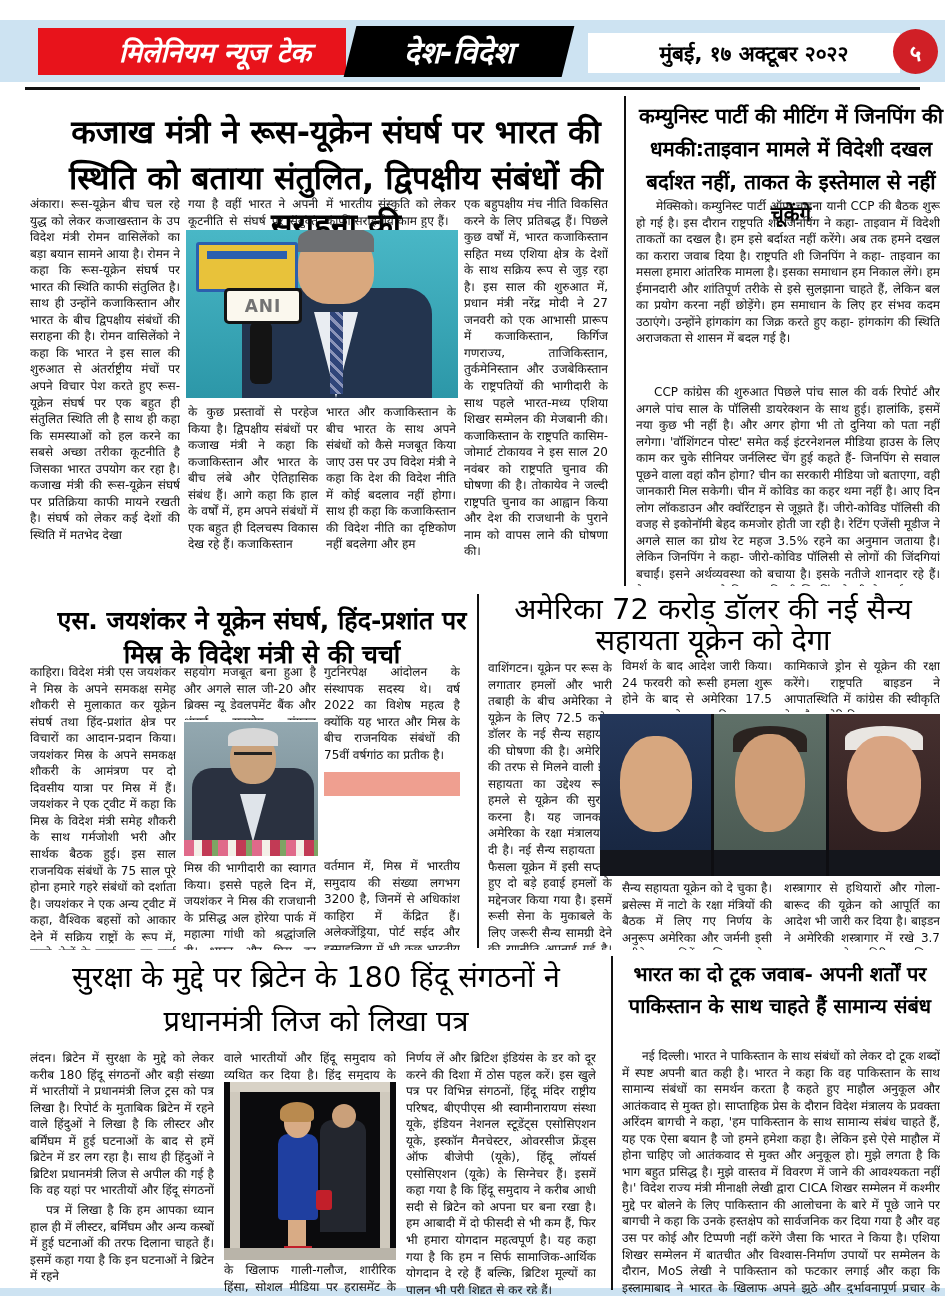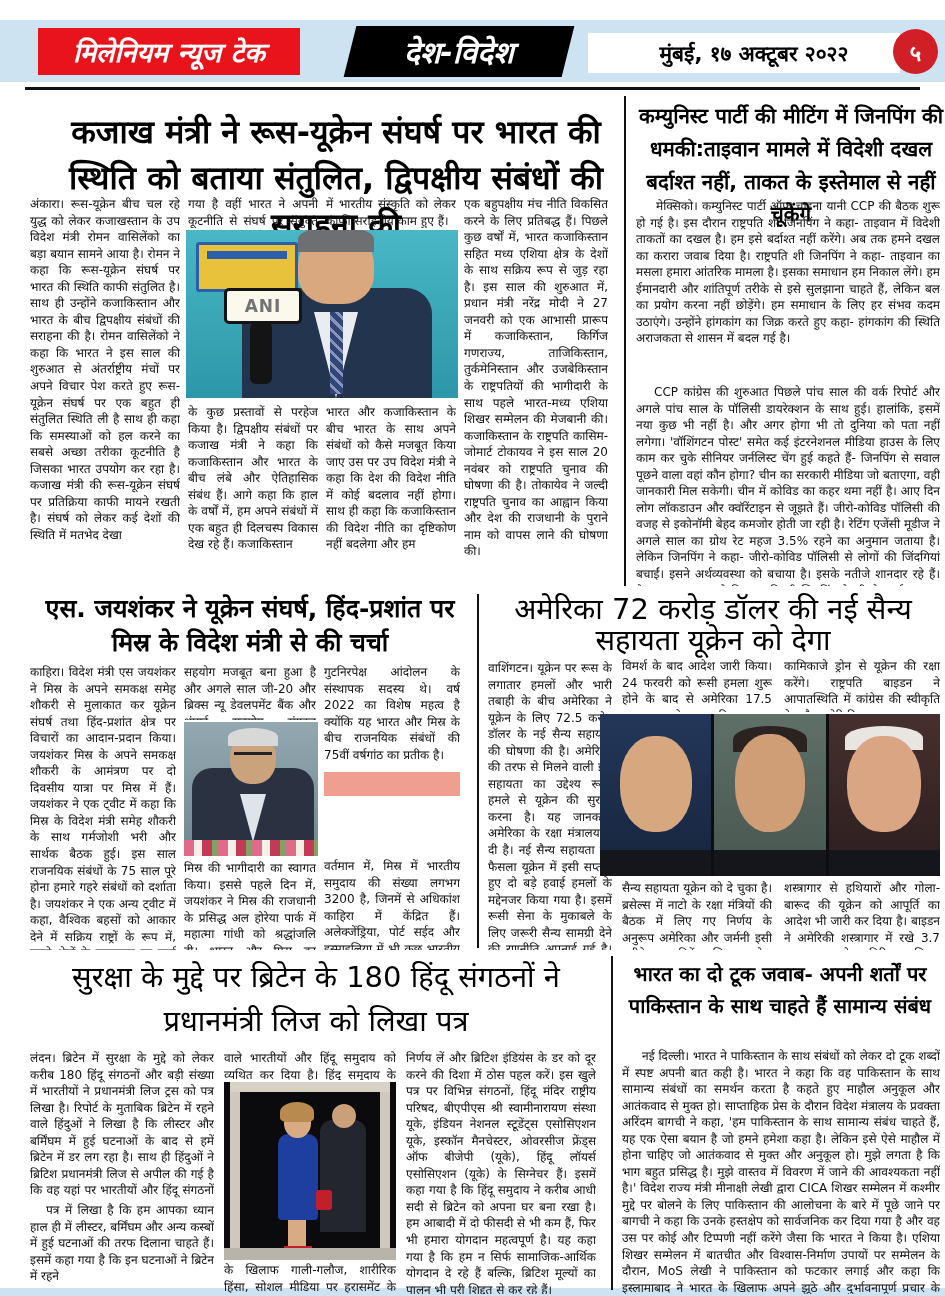--- a/index.html
+++ b/index.html
@@ -7,21 +7,21 @@
     width:945px;height:1296px;position:relative;overflow:hidden;
     background:#ffffff;
     font-family:"DejaVu Sans","Liberation Sans",sans-serif;
     -webkit-font-smoothing:antialiased;
   }
   .abs{position:absolute;}
   
   .header-band{left:0;top:20px;width:945px;height:62px;background:#cde3f2;}
   .bottom-band{left:0;top:1288px;width:945px;height:8px;background:#cde3f2;}
   .masthead{left:38px;top:28px;width:262px;height:47px;background:#e8131b;
-    display:flex;align-items:center;justify-content:center;}
+    display:flex;align-items:center;justify-content:center;padding-left:46px;}
   .masthead span{color:#fff;font-weight:bold;font-style:italic;font-size:27px;white-space:nowrap;}
   .section-banner{left:350px;top:26px;width:218px;height:51px;background:#000;
     transform:skewX(-14deg);display:flex;align-items:center;justify-content:center;}
   .section-banner span{transform:skewX(14deg);color:#fff;font-weight:bold;font-style:italic;font-size:30px;white-space:nowrap;}
   .date-box{left:588px;top:33px;width:292px;height:40px;background:#fff;
     display:flex;align-items:center;justify-content:center;padding-left:20px;}
   .date-box span{color:#000;font-weight:bold;font-size:21px;white-space:nowrap;}
   .page-circle{left:893px;top:29px;width:45px;height:45px;border-radius:50%;background:#d01f26;
     display:flex;align-items:center;justify-content:center;}
   .page-circle span{color:#fff;font-weight:bold;font-size:22px;}
@@ -127,21 +127,21 @@
 <div class="abs col" style="left:188px;top:404px;width:130px;height:182px;">के कुछ प्रस्तावों से परहेज किया है। द्विपक्षीय संबंधों पर कजाख मंत्री ने कहा कि कजाकिस्तान और भारत के बीच लंबे और ऐतिहासिक संबंध हैं। आगे कहा कि हाल के वर्षों में, हम अपने संबंधों में एक बहुत ही दिलचस्प विकास देख रहे हैं। कजाकिस्तान</div>
 <div class="abs col" style="left:326px;top:404px;width:130px;height:182px;">भारत और कजाकिस्तान के बीच भारत के साथ अपने संबंधों को कैसे मजबूत किया जाए उस पर उप विदेश मंत्री ने कहा कि देश की विदेश नीति में कोई बदलाव नहीं होगा। साथ ही कहा कि कजाकिस्तान की विदेश नीति का दृष्टिकोण नहीं बदलेगा और हम</div>
 <div class="abs col" style="left:464px;top:196px;width:144px;height:390px;">एक बहुपक्षीय मंच नीति विकसित करने के लिए प्रतिबद्ध हैं। पिछले कुछ वर्षों में, भारत कजाकिस्तान सहित मध्य एशिया क्षेत्र के देशों के साथ सक्रिय रूप से जुड़ रहा है। इस साल की शुरुआत में, प्रधान मंत्री नरेंद्र मोदी ने 27 जनवरी को एक आभासी प्रारूप में कजाकिस्तान, किर्गिज गणराज्य, ताजिकिस्तान, तुर्कमेनिस्तान और उजबेकिस्तान के राष्ट्रपतियों की भागीदारी के साथ पहले भारत-मध्य एशिया शिखर सम्मेलन की मेजबानी की। कजाकिस्तान के राष्ट्रपति कासिम-जोमार्ट टोकायव ने इस साल 20 नवंबर को राष्ट्रपति चुनाव की घोषणा की है। तोकायेव ने जल्दी राष्ट्रपति चुनाव का आह्वान किया और देश की राजधानी के पुराने नाम को वापस लाने की घोषणा की।</div>
 
 <div class="abs vrule" style="left:624px;top:96px;height:490px;"></div>
 
 <h2 class="abs hl hl-b" style="margin:4px;">कम्युनिस्ट पार्टी की मीटिंग में जिनपिंग की धमकी:ताइवान मामले में विदेशी दखल बर्दाश्त नहीं, ताकत के इस्तेमाल से नहीं चूकेंगे</h2>
 <div class="abs col" style="left:636px;top:198px;width:304px;height:186px;text-indent:20px;">मेक्सिको। कम्युनिस्ट पार्टी ऑफ चाइना यानी CCP की बैठक शुरू हो गई है। इस दौरान राष्ट्रपति शी जिनपिंग ने कहा- ताइवान में विदेशी ताकतों का दखल है। हम इसे बर्दाश्त नहीं करेंगे। अब तक हमने दखल का करारा जवाब दिया है। राष्ट्रपति शी जिनपिंग ने कहा- ताइवान का मसला हमारा आंतरिक मामला है। इसका समाधान हम निकाल लेंगे। हम ईमानदारी और शांतिपूर्ण तरीके से इसे सुलझाना चाहते हैं, लेकिन बल का प्रयोग करना नहीं छोड़ेंगे। हम समाधान के लिए हर संभव कदम उठाएंगे। उन्होंने हांगकांग का जिक्र करते हुए कहा- हांगकांग की स्थिति अराजकता से शासन में बदल गई है।</div>
 <div class="abs col para2" style="left:636px;top:384px;width:304px;height:202px;">CCP कांग्रेस की शुरुआत पिछले पांच साल की वर्क रिपोर्ट और अगले पांच साल के पॉलिसी डायरेक्शन के साथ हुई। हालांकि, इसमें नया कुछ भी नहीं है। और अगर होगा भी तो दुनिया को पता नहीं लगेगा। 'वॉशिंगटन पोस्ट' समेत कई इंटरनेशनल मीडिया हाउस के लिए काम कर चुके सीनियर जर्नलिस्ट चेंग हुई कहते हैं- जिनपिंग से सवाल पूछने वाला वहां कौन होगा? चीन का सरकारी मीडिया जो बताएगा, वही जानकारी मिल सकेगी। चीन में कोविड का कहर थमा नहीं है। आए दिन लोग लॉकडाउन और क्वॉरेंटाइन से जूझते हैं। जीरो-कोविड पॉलिसी की वजह से इकोनॉमी बेहद कमजोर होती जा रही है। रेटिंग एजेंसी मूडीज ने अगले साल का ग्रोथ रेट महज 3.5% रहने का अनुमान जताया है। लेकिन जिनपिंग ने कहा- जीरो-कोविड पॉलिसी से लोगों की जिंदगियां बचाईं। इसने अर्थव्यवस्था को बचाया है। इसके नतीजे शानदार रहे हैं। ऐसा माना जा रहा है कि राष्ट्रपति शी जिनपिंग के तीसरे कार्यकाल पर मुहर लगेगी। CCP कांग्रेस को बाहरी दुनिया सत्ता हस्तांतरण या ट्रांसफर ऑफ पावर के तौर पर देखती है। चीन में अमूमन कोई भी राष्ट्रपति दो कार्यकाल ही पूरे करता है।</div>
 
-<h2 class="abs hl hl-c" style="margin:0;">एस. जयशंकर ने यूक्रेन संघर्ष, हिंद-प्रशांत पर मिस्र के विदेश मंत्री से की चर्चा</h2>
+<h2 class="abs hl hl-c" style="margin:12px;">एस. जयशंकर ने यूक्रेन संघर्ष, हिंद-प्रशांत पर मिस्र के विदेश मंत्री से की चर्चा</h2>
 
 <div class="abs col" style="left:30px;top:664px;width:146px;height:286px;">काहिरा। विदेश मंत्री एस जयशंकर ने मिस्र के अपने समकक्ष समेह शौकरी से मुलाकात कर यूक्रेन संघर्ष तथा हिंद-प्रशांत क्षेत्र पर विचारों का आदान-प्रदान किया। जयशंकर मिस्र के अपने समकक्ष शौकरी के आमंत्रण पर दो दिवसीय यात्रा पर मिस्र में हैं। जयशंकर ने एक ट्वीट में कहा कि मिस्र के विदेश मंत्री समेह शौकरी के साथ गर्मजोशी भरी और सार्थक बैठक हुई। इस साल राजनयिक संबंधों के 75 साल पूरे होना हमारे गहरे संबंधों को दर्शाता है। जयशंकर ने एक अन्य ट्वीट में कहा, वैश्विक बहसों को आकार देने में सक्रिय राष्ट्रों के रूप में, हमारे क्षेत्रों के घटनाक्रम पर चर्चा की और यूक्रेन संघर्ष तथा हिंद-प्रशांत पर विचारों का आदान-प्रदान किया। जयशंकर ने कहा कि बहुपक्षीय मंचों पर भारत और मिस्र का</div>
 <div class="abs col" style="left:184px;top:664px;width:132px;height:56px;">सहयोग मजबूत बना हुआ है और अगले साल जी-20 और ब्रिक्स न्यू डेवलपमेंट बैंक और शंघाई सहयोग संगठन (एससीओ) में</div>
 
 <div class="abs photo ph-jai" style="left:184px;top:722px;width:134px;height:134px;">
   <div class="jai-suit"></div>
   <div class="jai-head"></div>
   <div class="jai-hair"></div>
   <div class="jai-glasses"></div>
   <div class="jai-shirt"></div>

